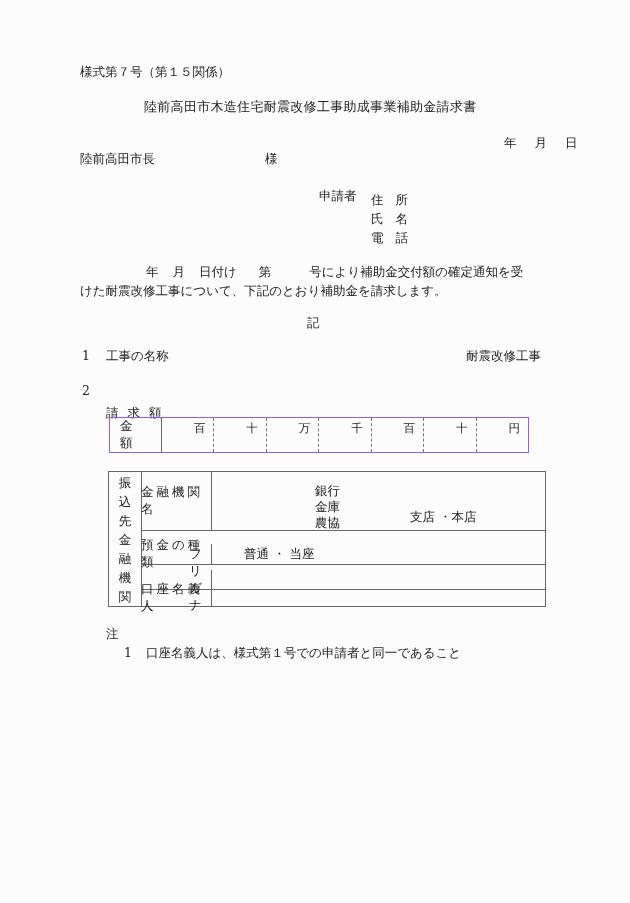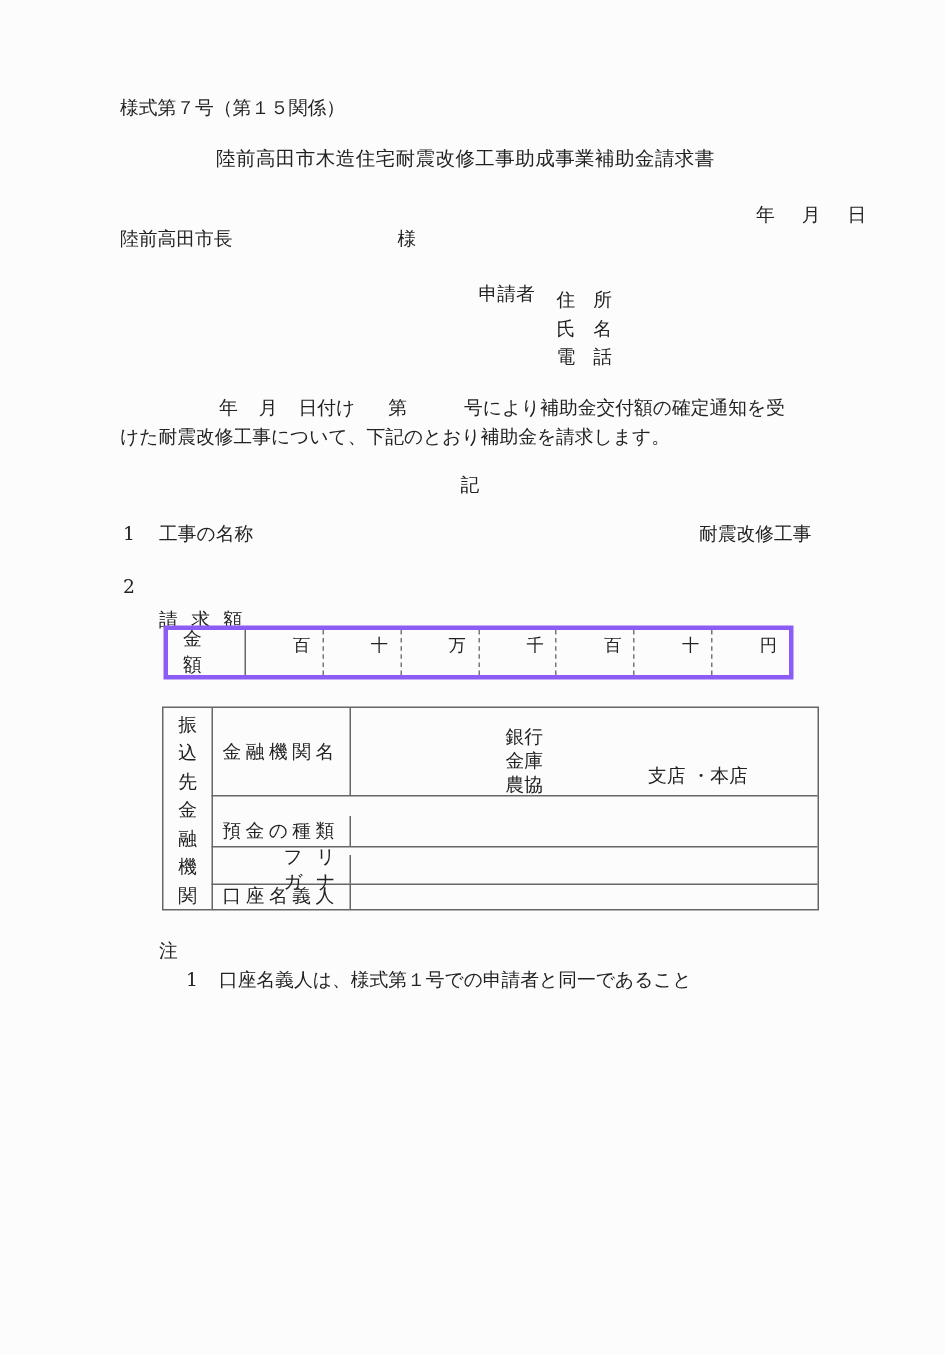--- a/index.html
+++ b/index.html
@@ -40,21 +40,21 @@
     .item1-label { left: 106px; top: 350px; }
     .item1-value { left: 466px; top: 350px; }
     .item2-num { left: 82px; top: 385px; }
     .item2-label { left: 106px; top: 407px; letter-spacing: 9px; }
 
     
     .amount-table {
       position: absolute;
       left: 109px; top: 417px;
       width: 420px; height: 36px;
-      border: 3px solid #8b5cf6;
+      border: 1px solid #8b5cf6;
       box-sizing: border-box;
       display: flex;
     }
     .amount-label {
       width: 52px;
       border-right: 1px solid #666;
       display: flex; align-items: center; justify-content: center;
       letter-spacing: 10px;
       padding-left: 10px;
       box-sizing: border-box;
@@ -84,21 +84,21 @@
       line-height: 19px;
     }
     .bank-row {
       position: absolute; left: 32px; right: 0;
       border-bottom: 1px solid #666;
       display: flex;
     }
     .bank-row.last { border-bottom: none; }
     .bank-row.thick { border-bottom: 2px solid #999; }
     .bank-row .label {
-      width: 93px;
+      width: 71px;
       border-right: 1px solid #666;
       display: flex; align-items: center; justify-content: center;
       box-sizing: border-box;
       letter-spacing: 3px;
     }
     .bank-row .value { flex: 1; position: relative; }
     .inst-types {
       position: absolute; left: 103px; top: 1px; line-height: 16px; text-align: right; margin-top: 10px;
     }
     .branch-opts { position: absolute; left: 198px; top: 37px; }
@@ -190,20 +190,23 @@
         <div>銀行</div>
         <div>金庫</div>
         <div>農協</div>
       </div>
       <div class="branch-opts">支店 ・本店</div>
     </div>
   </div>
 
   <div class="bank-row" style="top:72px; height:20px;">
     <div class="label">預金の種類</div>
+    <div class="value">
+      <div class="deposit-opts">普通 ・ 当座</div>
+    </div>
   </div>
 
 
   <div class="bank-row" style="top:98px; height:19px;">
     <div class="label" style="letter-spacing:9px;padding-left:48px;">フリガナ</div>
     <div class="value"></div>
   </div>
 
   <div class="bank-row last" style="top:117px; height:17px;">
     <div class="label">口座名義人</div>

